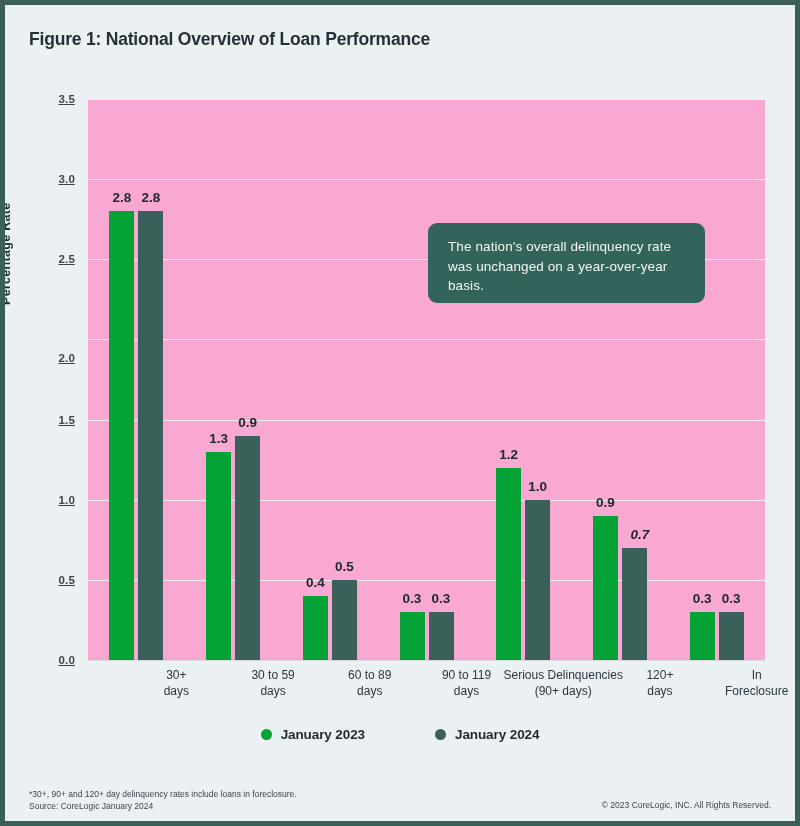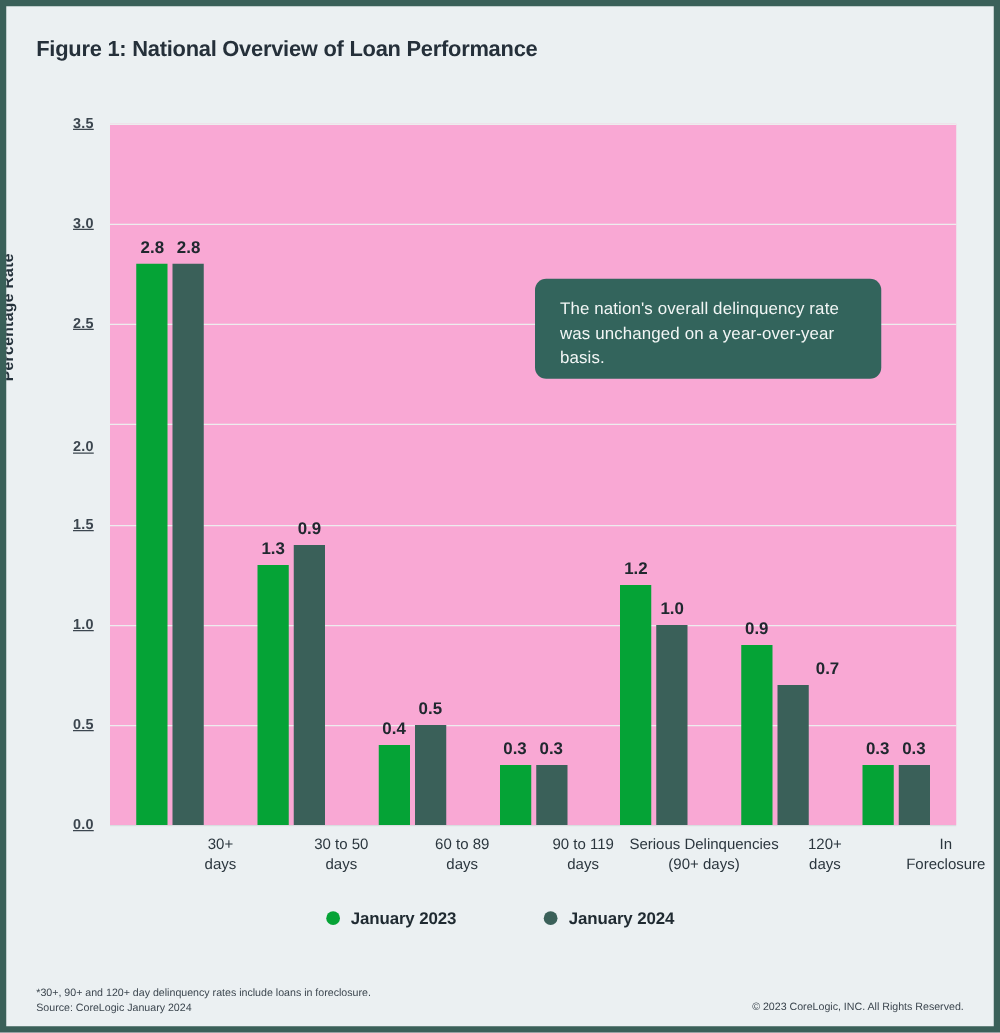--- a/index.html
+++ b/index.html
@@ -156,35 +156,35 @@
         <div class="vlabel" style="left: 324px; top: 491.914px;">0.3</div>
         <div class="bar s1" style="left: 340.5px; height: 48.0857px; background: rgb(58, 96, 89);"></div>
         <div class="vlabel" style="left: 353px; top: 491.914px;">0.3</div>
         <div class="bar s0" style="left: 408.214px; height: 192.343px; background: rgb(5, 163, 54);"></div>
         <div class="vlabel" style="left: 420.714px; top: 347.657px;">1.2</div>
         <div class="bar s1" style="left: 437.214px; height: 160.286px; background: rgb(58, 96, 89);"></div>
         <div class="vlabel" style="left: 449.714px; top: 379.714px;">1.0</div>
         <div class="bar s0" style="left: 504.929px; height: 144.257px; background: rgb(5, 163, 54);"></div>
         <div class="vlabel" style="left: 517.429px; top: 395.743px;">0.9</div>
         <div class="bar s1" style="left: 533.929px; height: 112.2px; background: rgb(58, 96, 89);"></div>
-        <div class="vlabel" style="left: 574px; top: 427.8px;">0.7</div>
+        <div class="vlabel" style="left: 552px; top: 427.8px; font-style: italic;">0.7</div>
         <div class="bar s0" style="left: 601.643px; height: 48.0857px; background: rgb(5, 163, 54);"></div>
         <div class="vlabel" style="left: 614.143px; top: 491.914px;">0.3</div>
         <div class="bar s1" style="left: 630.643px; height: 48.0857px; background: rgb(58, 96, 89);"></div>
         <div class="vlabel" style="left: 643.143px; top: 491.914px;">0.3</div>
       </div>
   </div>
 
   <div id="catlabels">
       <div class="cat" style="left: 48.3571px;">
         <div>30+</div>
         <div>days</div>
       </div>
       <div class="cat" style="left: 145.071px;">
-        <div>30 to 50</div>
+        <div>30 to 59</div>
         <div>days</div>
       </div>
       <div class="cat" style="left: 241.786px;">
         <div>60 to 89</div>
         <div>days</div>
       </div>
       <div class="cat" style="left: 338.5px;">
         <div>90 to 119</div>
         <div>days</div>
       </div>

